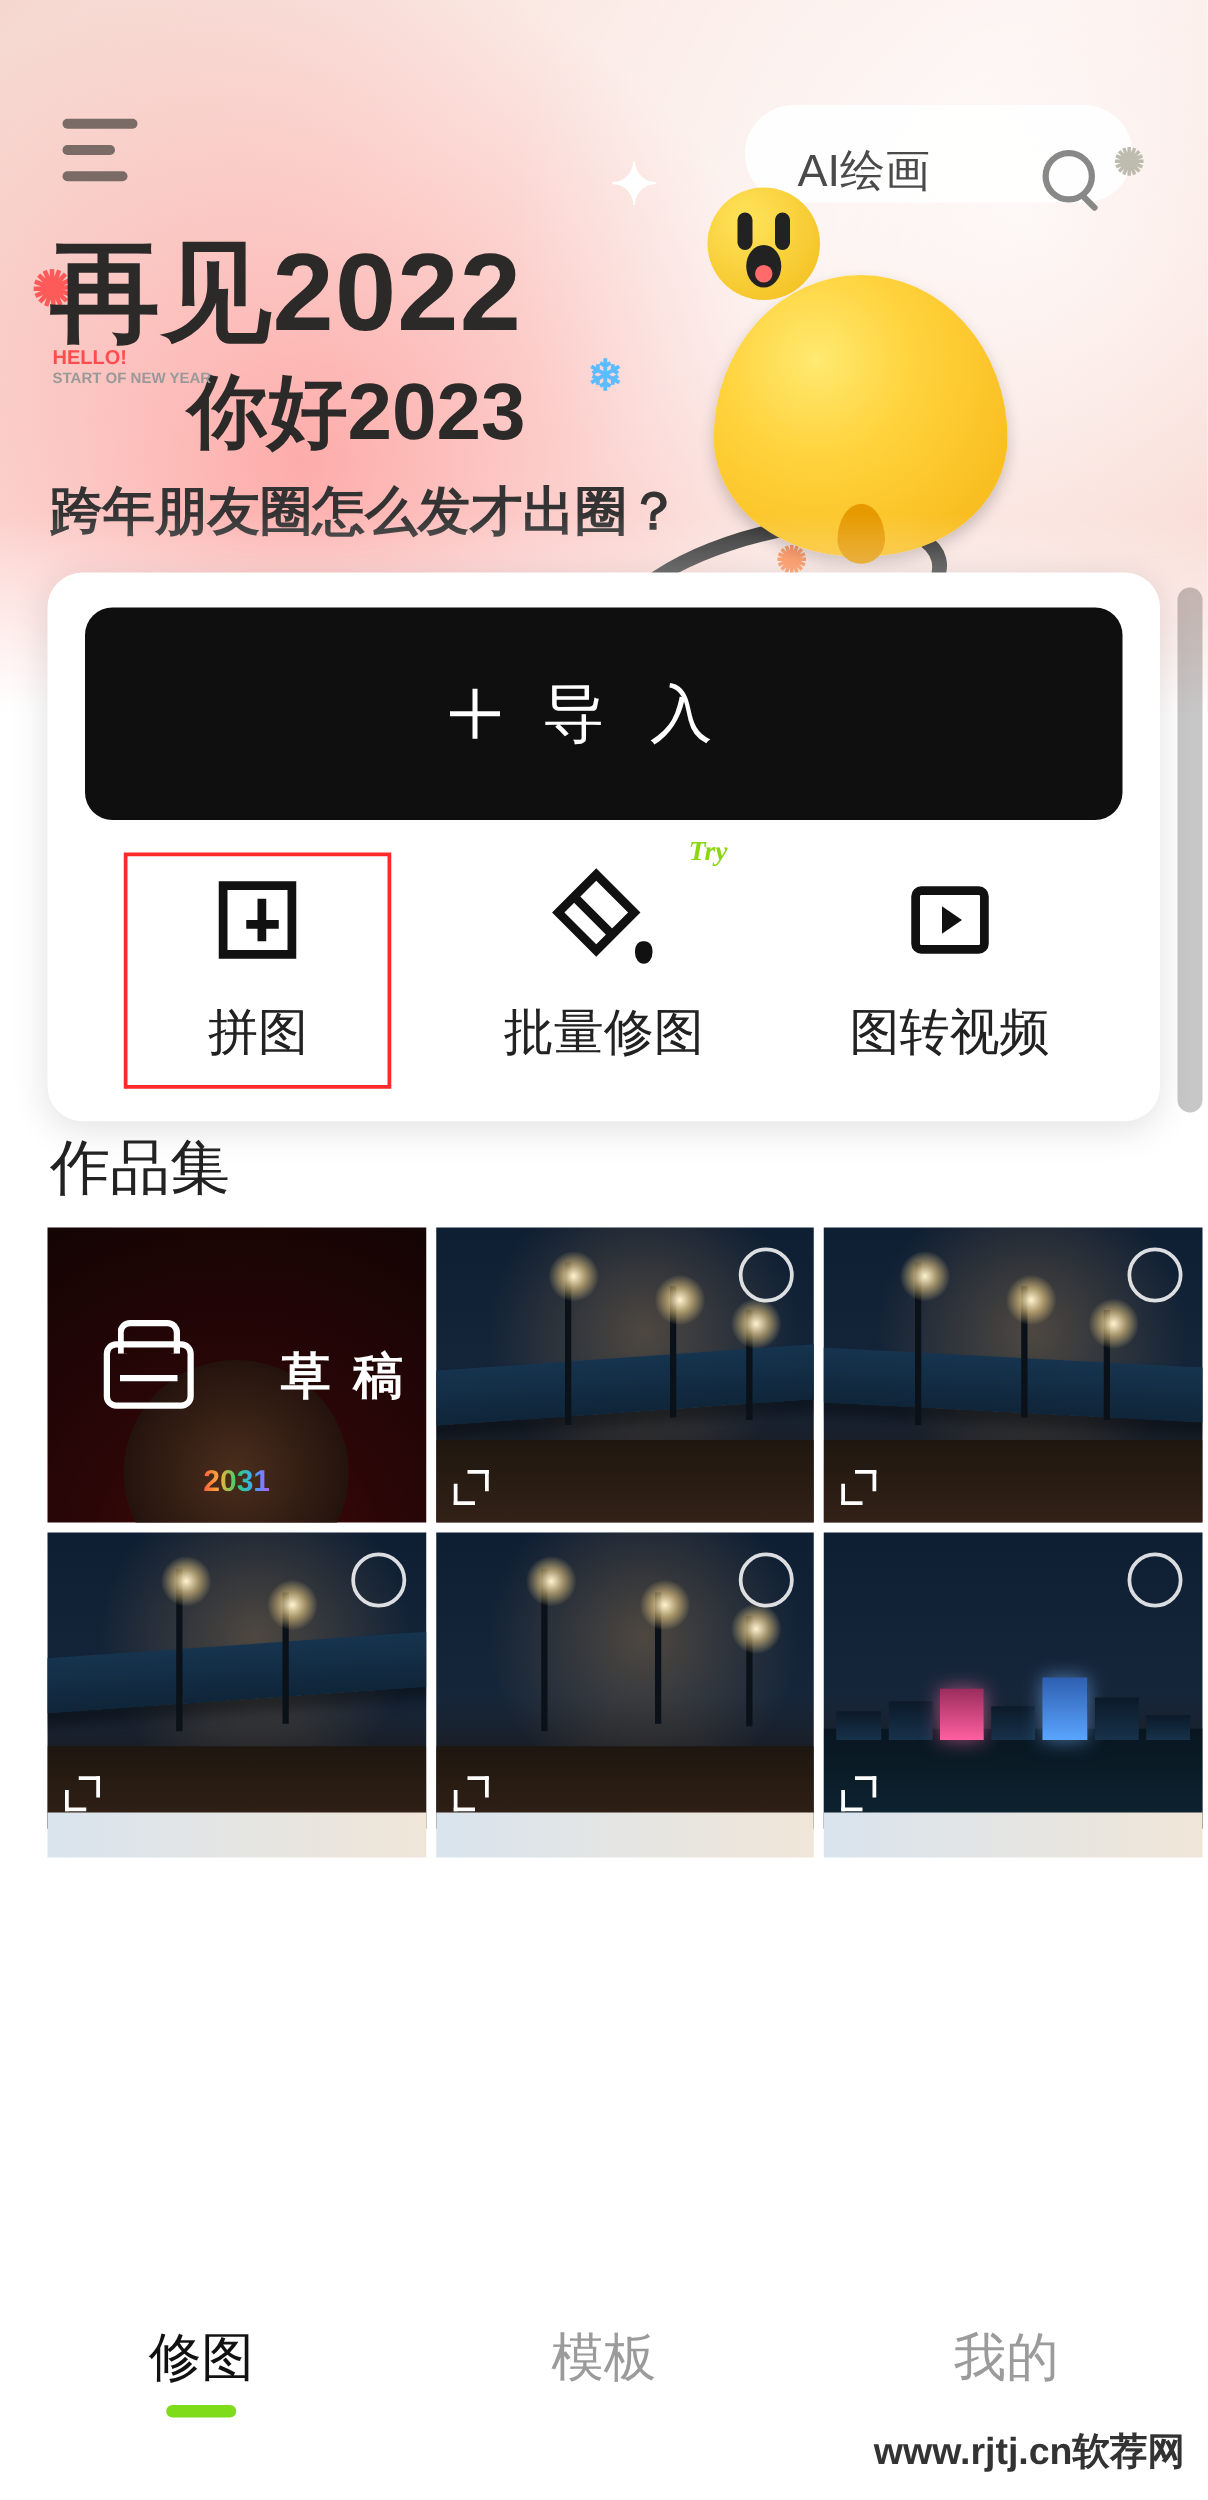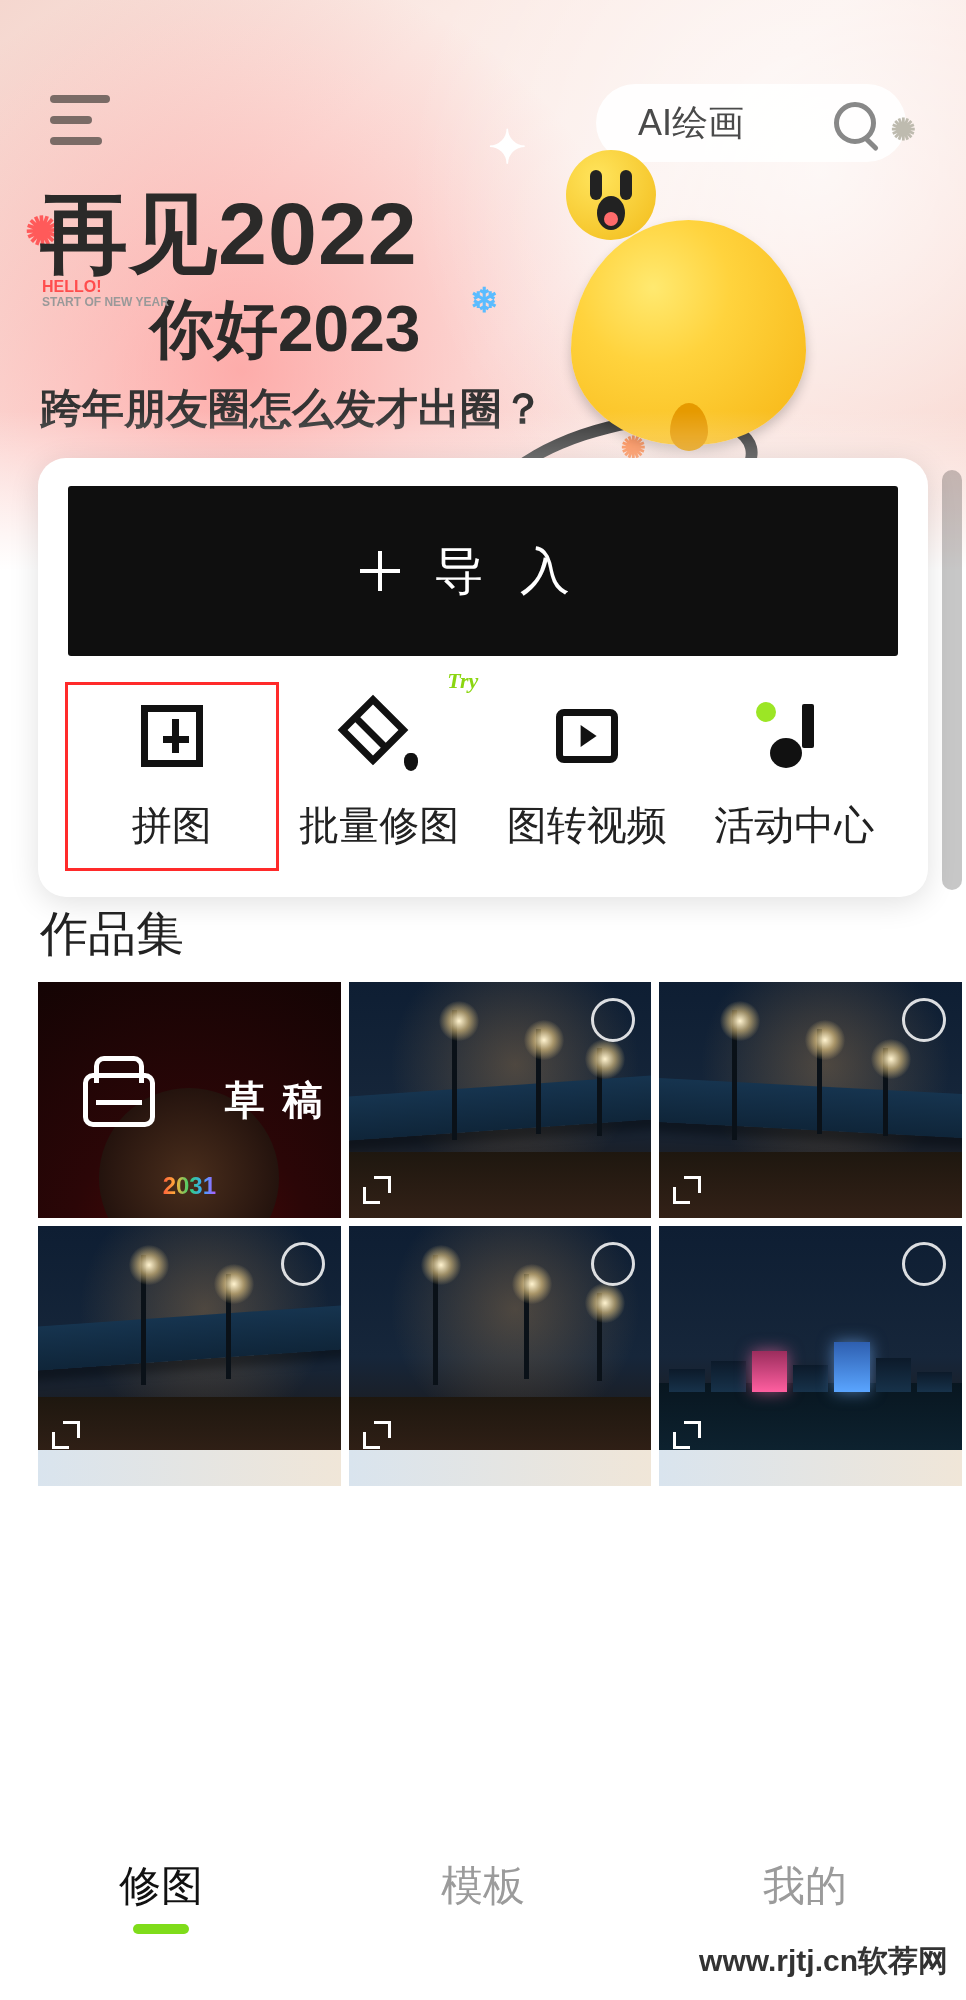--- a/index.html
+++ b/index.html
@@ -33,21 +33,21 @@
     cursor:pointer;
   }
   .menu-btn span{ display:block; height:8px; background:#7a6b66; border-radius:4px;}
   .menu-btn span:nth-child(1){ width:60px;}
   .menu-btn span:nth-child(2){ width:42px;}
   .menu-btn span:nth-child(3){ width:52px;}
   .search-pill{
     position:absolute; top:84px; right:60px;
     width:310px; height:78px; border-radius:40px;
     background: rgba(255,255,255,0.9);
-    display:flex; align-items:center; justify-content:space-between;
+    display:flex; align-items:flex-end; justify-content:space-between;
     padding: 0 30px 0 42px; cursor:pointer;
   }
   .search-pill .lbl{ font-size:36px; color:#4a4a4a; font-weight:500;}
   .search-pill .mag{ width:42px; height:42px; border:5px solid #888; border-radius:50%; position:relative;}
   .search-pill .mag::after{ content:""; position:absolute; width:18px; height:5px; background:#888; bottom:-7px; right:-9px; transform:rotate(45deg); border-radius:3px;}
   .bell-wrap{ position:absolute; right:90px; top:185px; width:360px; height:330px;}
   .bell-ring{ position:absolute; width:280px; height:120px; border:12px solid #333; border-radius:50%; bottom:-25px; left:-35px; transform:rotate(-14deg);}
   .bell-body{ position:absolute; width:235px; height:225px; left:55px; top:35px;
     background: radial-gradient(circle at 35% 30%, #ffe970 0%, #ffd33d 35%, #f6b412 100%);
     border-radius:50% 50% 48% 48% / 58% 58% 42% 42%;
@@ -82,21 +82,21 @@
   .pager{ position:absolute; bottom:95px; left:50%; transform:translateX(-50%); display:flex; gap:0;}
   .pager span{ width:80px; height:6px; background:#222;}
   .pager span.dim{ background:rgba(100,100,100,.3);}
   .card{
     position:absolute; left:38px; right:38px; top:458px;
     background:#fff; border-radius:28px;
     box-shadow: 0 6px 30px rgba(0,0,0,0.12);
     padding:28px 30px 44px;
   }
   .import-btn{
-    width:100%; height:170px; background:#0f0f0f; border-radius:3px;
+    width:100%; height:170px; background:#0f0f0f; border-radius:22px;
     display:flex; align-items:center; justify-content:center; gap:34px;
     cursor:pointer; color:#fff;
   }
   .plus{ width:40px; height:40px; position:relative;}
   .plus::before,.plus::after{content:""; position:absolute; background:#fff;}
   .plus::before{ left:18px; top:0; width:4px; height:40px;}
   .plus::after{ top:18px; left:0; height:4px; width:40px;}
   .import-lbl{ font-size:50px; letter-spacing:36px; font-family: "STKaiti","KaiTi",serif; font-weight:400;}
   .action-row{ display:flex; justify-content:space-around; margin-top:44px;}
   .action-item{ display:flex; flex-direction:column; align-items:center; gap:26px; width:170px; cursor:pointer; position:relative;}
@@ -236,28 +236,20 @@
           </div>
         </div>
       <div class="albl">批量修图</div>
     </div>
     <div class="action-item">
       <div class="icon-box">
           <div class="ic-play"></div>
         </div>
       <div class="albl">图转视频</div>
     </div>
-    <div class="action-item">
-      <div class="icon-box">
-          <div class="ic-note">
-            <div class="spark"></div>
-          </div>
-        </div>
-      <div class="albl">活动中心</div>
-    </div>
   </div>
 </div>
 
 <div class="section-title">作品集</div>
 
 <div class="gallery">
   <div class="gtile draft-tile">
     <div class="disc"></div>
     <div class="dc">
       <div class="inbox"></div>

